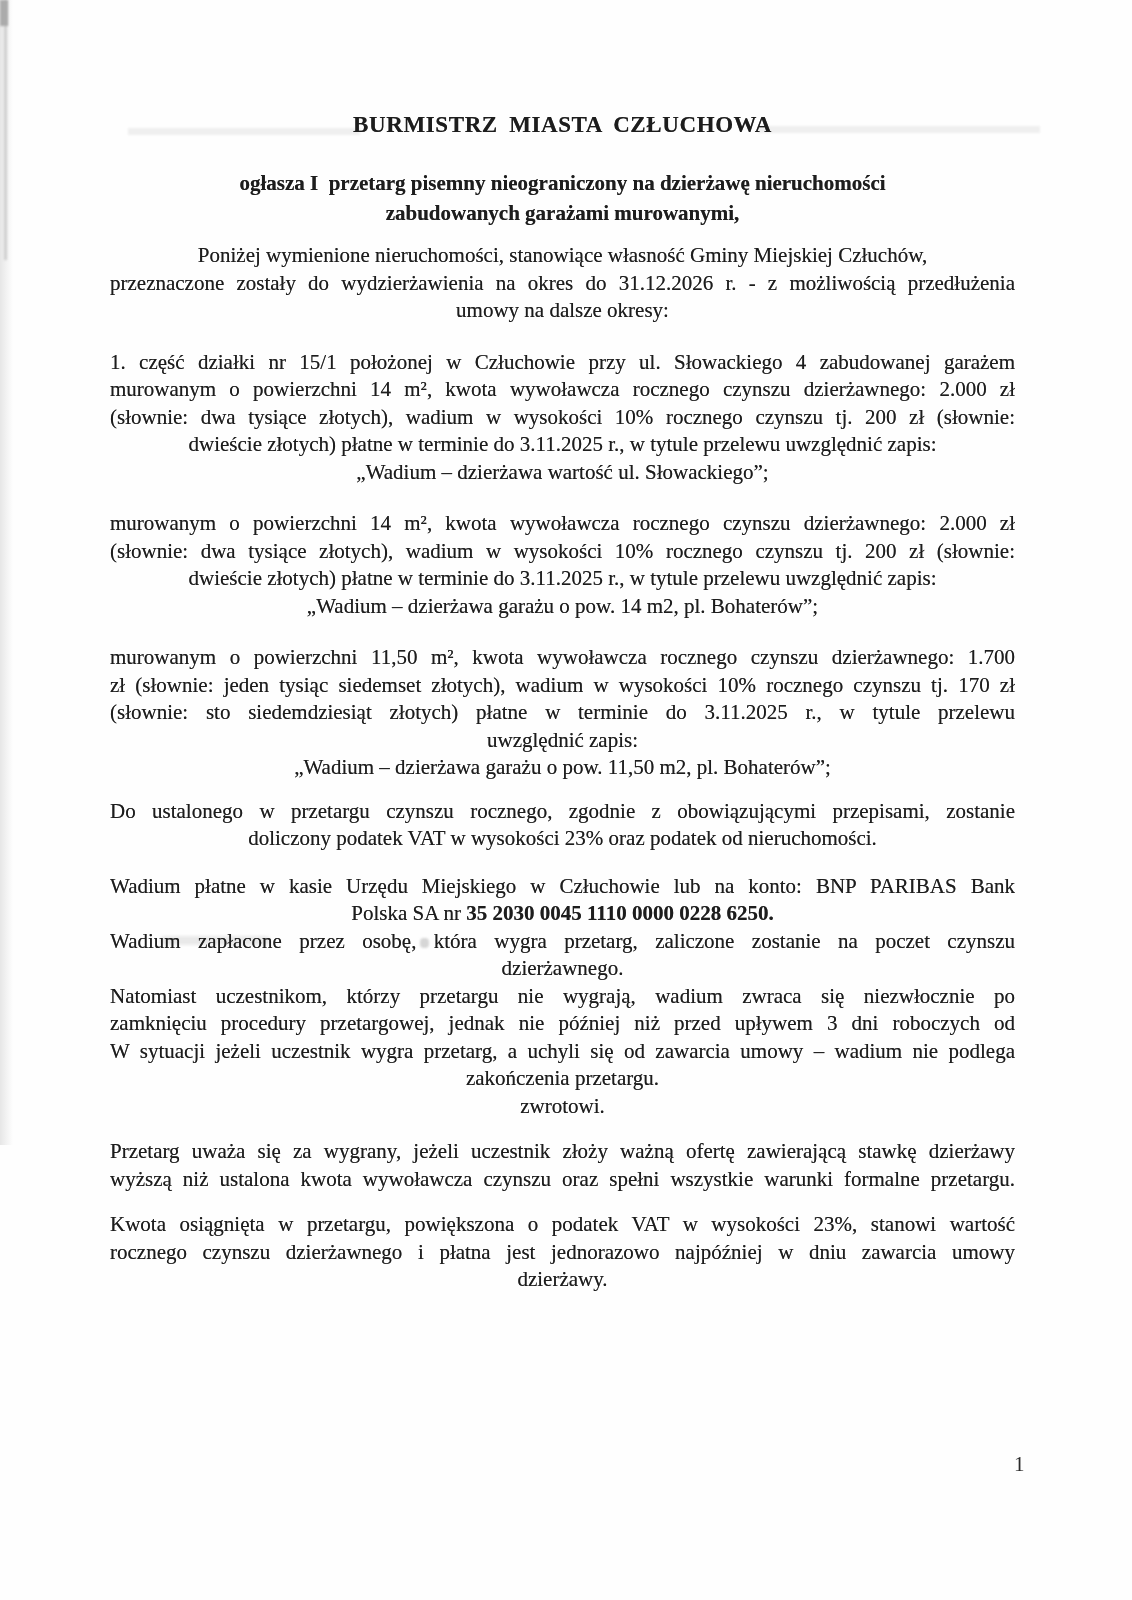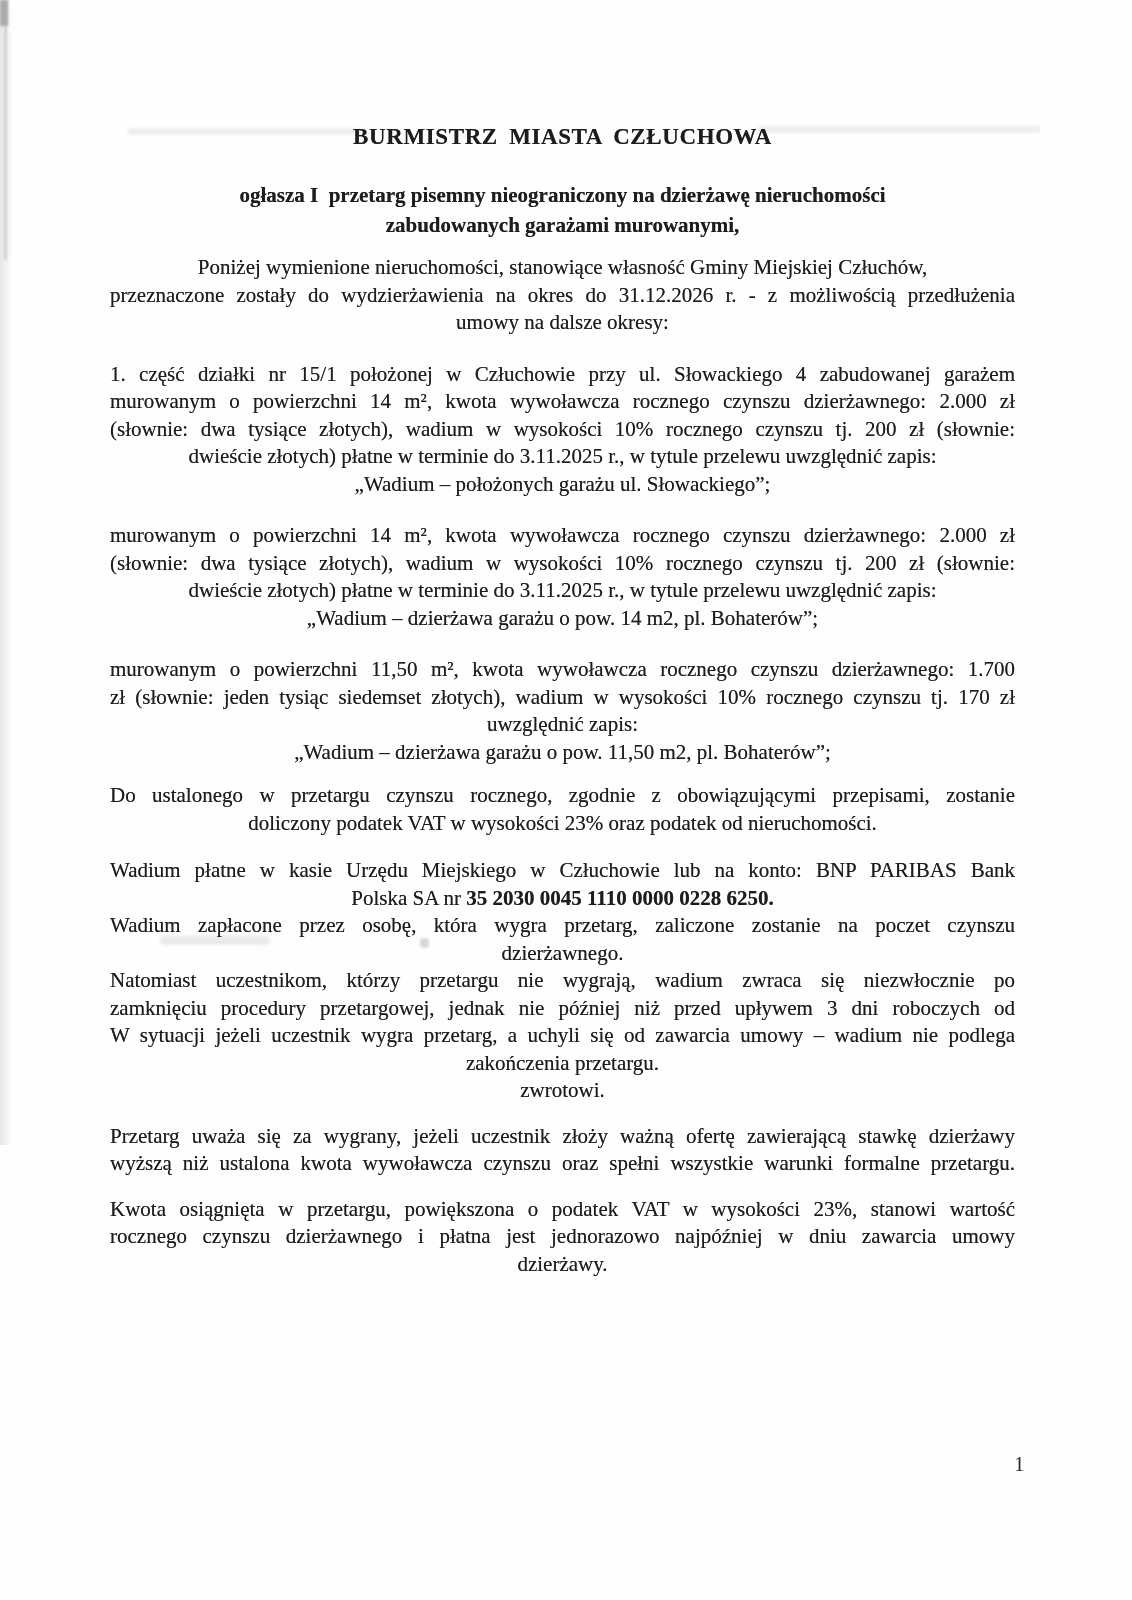--- a/index.html
+++ b/index.html
@@ -15,21 +15,21 @@
   .content {
     position: absolute;
     left: 110px;
     top: 112px;
     width: 905px;
     font-size: 21px;
     line-height: 27.5px;
     text-shadow: 0 0 0.6px rgba(25,25,25,0.65);
   }
   .doc-title {
-    margin: 12px;
+    margin: 0;
     font-size: 23px;
     line-height: 26px;
     font-weight: bold;
     text-align: center;
     letter-spacing: 0.6px;
     word-spacing: 5px;
   }
   .subtitle {
     margin-top: 30px;
     font-weight: bold;
@@ -114,33 +114,34 @@
       <div class="line lline">Poniżej wymienione nieruchomości, stanowiące własność Gminy Miejskiej Człuchów,</div>
       <div class="line jline">przeznaczone zostały do wydzierżawienia na okres do 31.12.2026 r. - z możliwością przedłużenia</div>
       <div class="line lline">umowy na dalsze okresy:</div>
     </div>
 
     <div class="para lot">
       <div class="line jline">1. część działki nr 15/1 położonej w Człuchowie przy ul. Słowackiego 4 zabudowanej garażem</div>
       <div class="line jline">murowanym o powierzchni 14 m², kwota wywoławcza rocznego czynszu dzierżawnego: 2.000 zł</div>
       <div class="line jline">(słownie: dwa tysiące złotych), wadium w wysokości 10% rocznego czynszu tj. 200 zł (słownie:</div>
       <div class="line lline">dwieście złotych) płatne w terminie do 3.11.2025 r., w tytule przelewu uwzględnić zapis:</div>
-      <div class="line lline">„Wadium – położonych garażu ul. Słowackiego”;</div>
+      <div class="line lline">„Wadium – dzierżawa wartość ul. Słowackiego”;</div>
     </div>
 
     <div class="para lot">
       <div class="line jline">murowanym o powierzchni 14 m², kwota wywoławcza rocznego czynszu dzierżawnego: 2.000 zł</div>
       <div class="line jline">(słownie: dwa tysiące złotych), wadium w wysokości 10% rocznego czynszu tj. 200 zł (słownie:</div>
       <div class="line lline">dwieście złotych) płatne w terminie do 3.11.2025 r., w tytule przelewu uwzględnić zapis:</div>
       <div class="line lline">„Wadium – dzierżawa garażu o pow. 14 m2, pl. Bohaterów”;</div>
     </div>
 
     <div class="para lot">
       <div class="line jline">murowanym o powierzchni 11,50 m², kwota wywoławcza rocznego czynszu dzierżawnego: 1.700</div>
       <div class="line jline">zł (słownie: jeden tysiąc siedemset złotych), wadium w wysokości 10% rocznego czynszu tj. 170 zł</div>
+      <div class="line jline">(słownie: sto siedemdziesiąt złotych) płatne w terminie do 3.11.2025 r., w tytule przelewu</div>
       <div class="line lline">uwzględnić zapis:</div>
       <div class="line lline">„Wadium – dzierżawa garażu o pow. 11,50 m2, pl. Bohaterów”;</div>
     </div>
 
     <div class="para vat">
       <div class="line jline">Do ustalonego w przetargu czynszu rocznego, zgodnie z obowiązującymi przepisami, zostanie</div>
       <div class="line lline">doliczony podatek VAT w wysokości 23% oraz podatek od nieruchomości.</div>
     </div>
 
     <div class="para payment">

